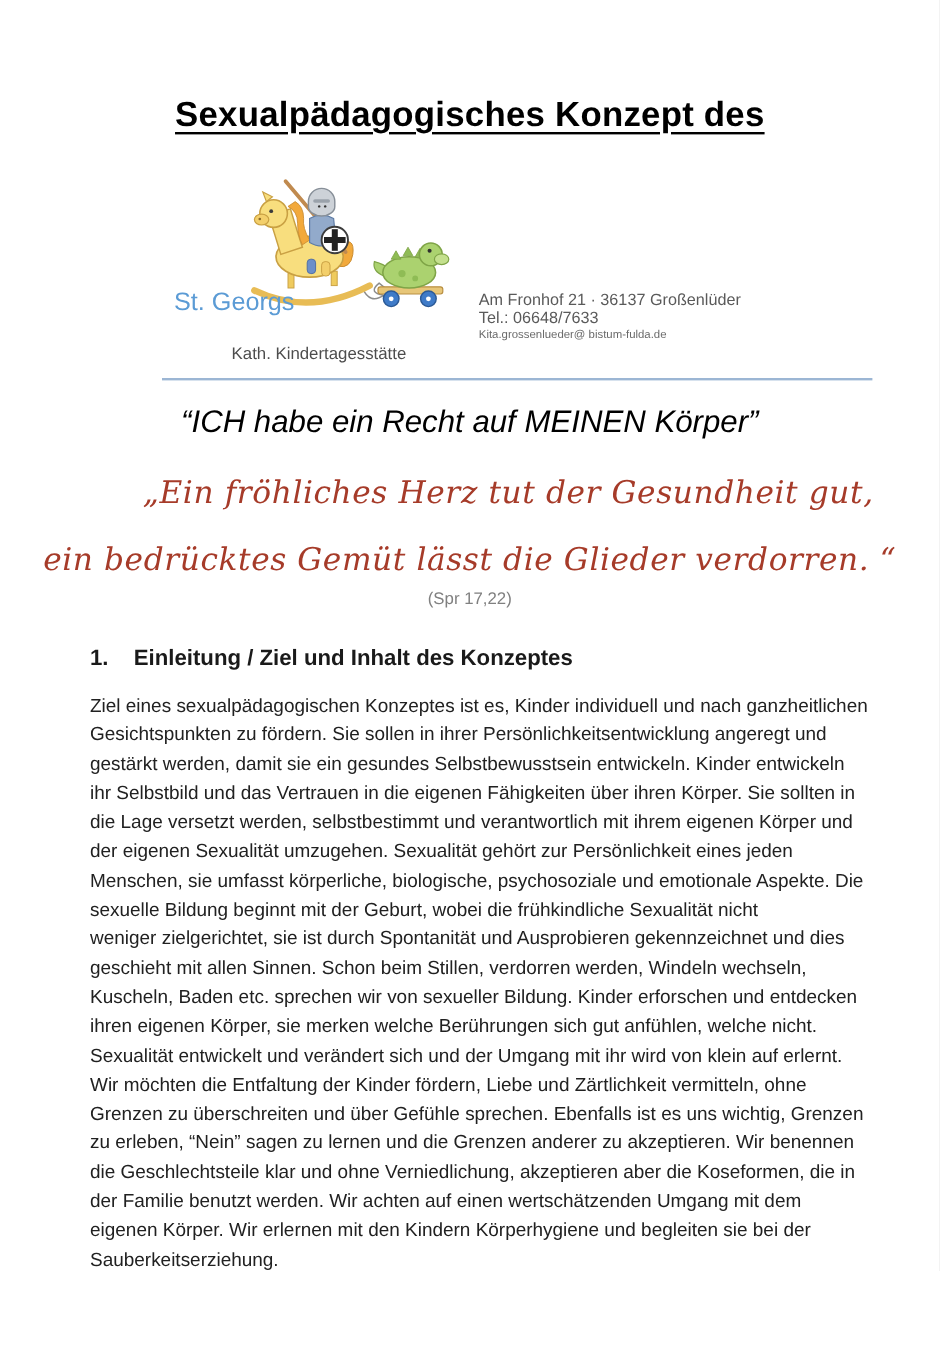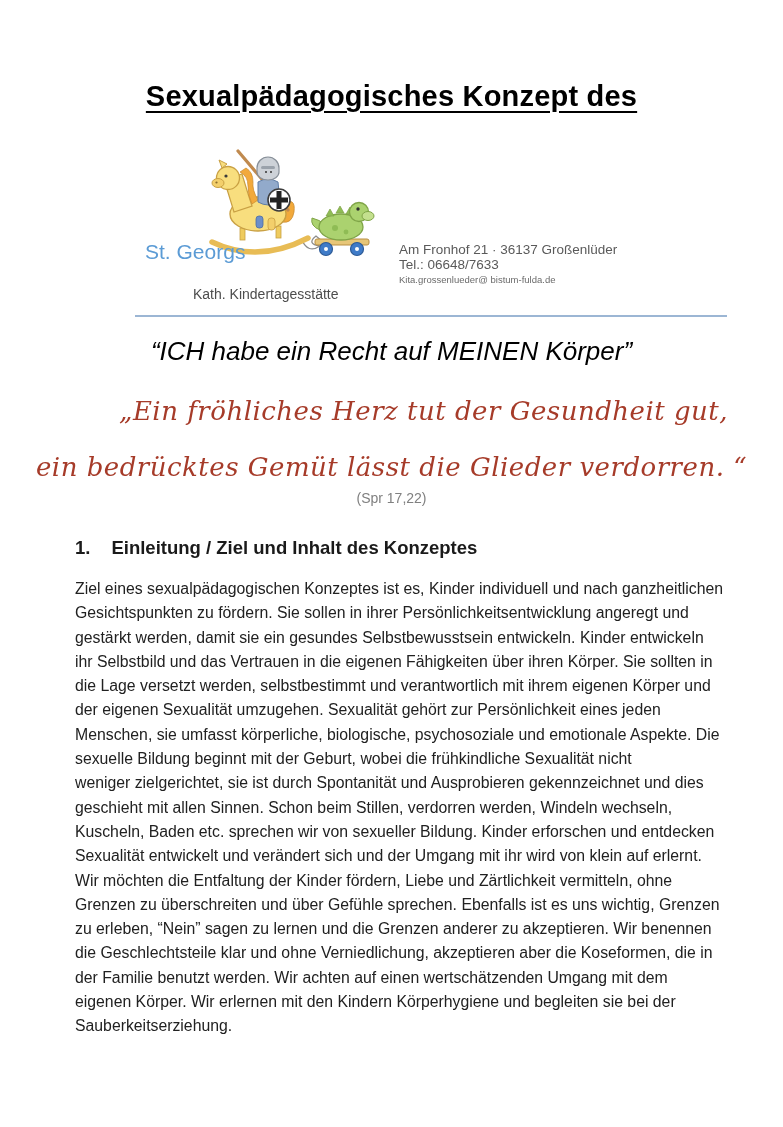--- a/index.html
+++ b/index.html
@@ -150,20 +150,21 @@
       <div class="body-line">Gesichtspunkten zu fördern. Sie sollen in ihrer Persönlichkeitsentwicklung angeregt und</div>
       <div class="body-line">gestärkt werden, damit sie ein gesundes Selbstbewusstsein entwickeln. Kinder entwickeln</div>
       <div class="body-line">ihr Selbstbild und das Vertrauen in die eigenen Fähigkeiten über ihren Körper. Sie sollten in</div>
       <div class="body-line">die Lage versetzt werden, selbstbestimmt und verantwortlich mit ihrem eigenen Körper und</div>
       <div class="body-line">der eigenen Sexualität umzugehen. Sexualität gehört zur Persönlichkeit eines jeden</div>
       <div class="body-line">Menschen, sie umfasst körperliche, biologische, psychosoziale und emotionale Aspekte. Die</div>
       <div class="body-line">sexuelle Bildung beginnt mit der Geburt, wobei die frühkindliche Sexualität nicht</div>
       <div class="body-line">weniger zielgerichtet, sie ist durch Spontanität und Ausprobieren gekennzeichnet und dies</div>
       <div class="body-line">geschieht mit allen Sinnen.  Schon beim Stillen, verdorren werden, Windeln wechseln,</div>
       <div class="body-line">Kuscheln, Baden etc. sprechen wir von sexueller Bildung. Kinder erforschen und entdecken</div>
+      <div class="body-line">ihren eigenen Körper, sie merken welche Berührungen sich gut anfühlen, welche nicht.</div>
       <div class="body-line">Sexualität entwickelt und verändert sich und der Umgang mit ihr wird von klein auf erlernt.</div>
       <div class="body-line">Wir möchten die Entfaltung der Kinder fördern, Liebe und Zärtlichkeit vermitteln, ohne</div>
       <div class="body-line">Grenzen zu überschreiten und über Gefühle sprechen. Ebenfalls ist es uns wichtig, Grenzen</div>
       <div class="body-line">zu erleben, “Nein” sagen zu lernen und die Grenzen anderer zu akzeptieren. Wir benennen</div>
       <div class="body-line">die Geschlechtsteile klar und ohne Verniedlichung, akzeptieren aber die Koseformen, die in</div>
       <div class="body-line">der Familie benutzt werden. Wir achten auf einen wertschätzenden Umgang mit dem</div>
       <div class="body-line">eigenen Körper. Wir erlernen mit den Kindern Körperhygiene und begleiten sie bei der</div>
       <div class="body-line">Sauberkeitserziehung.</div>
     </div>
 

